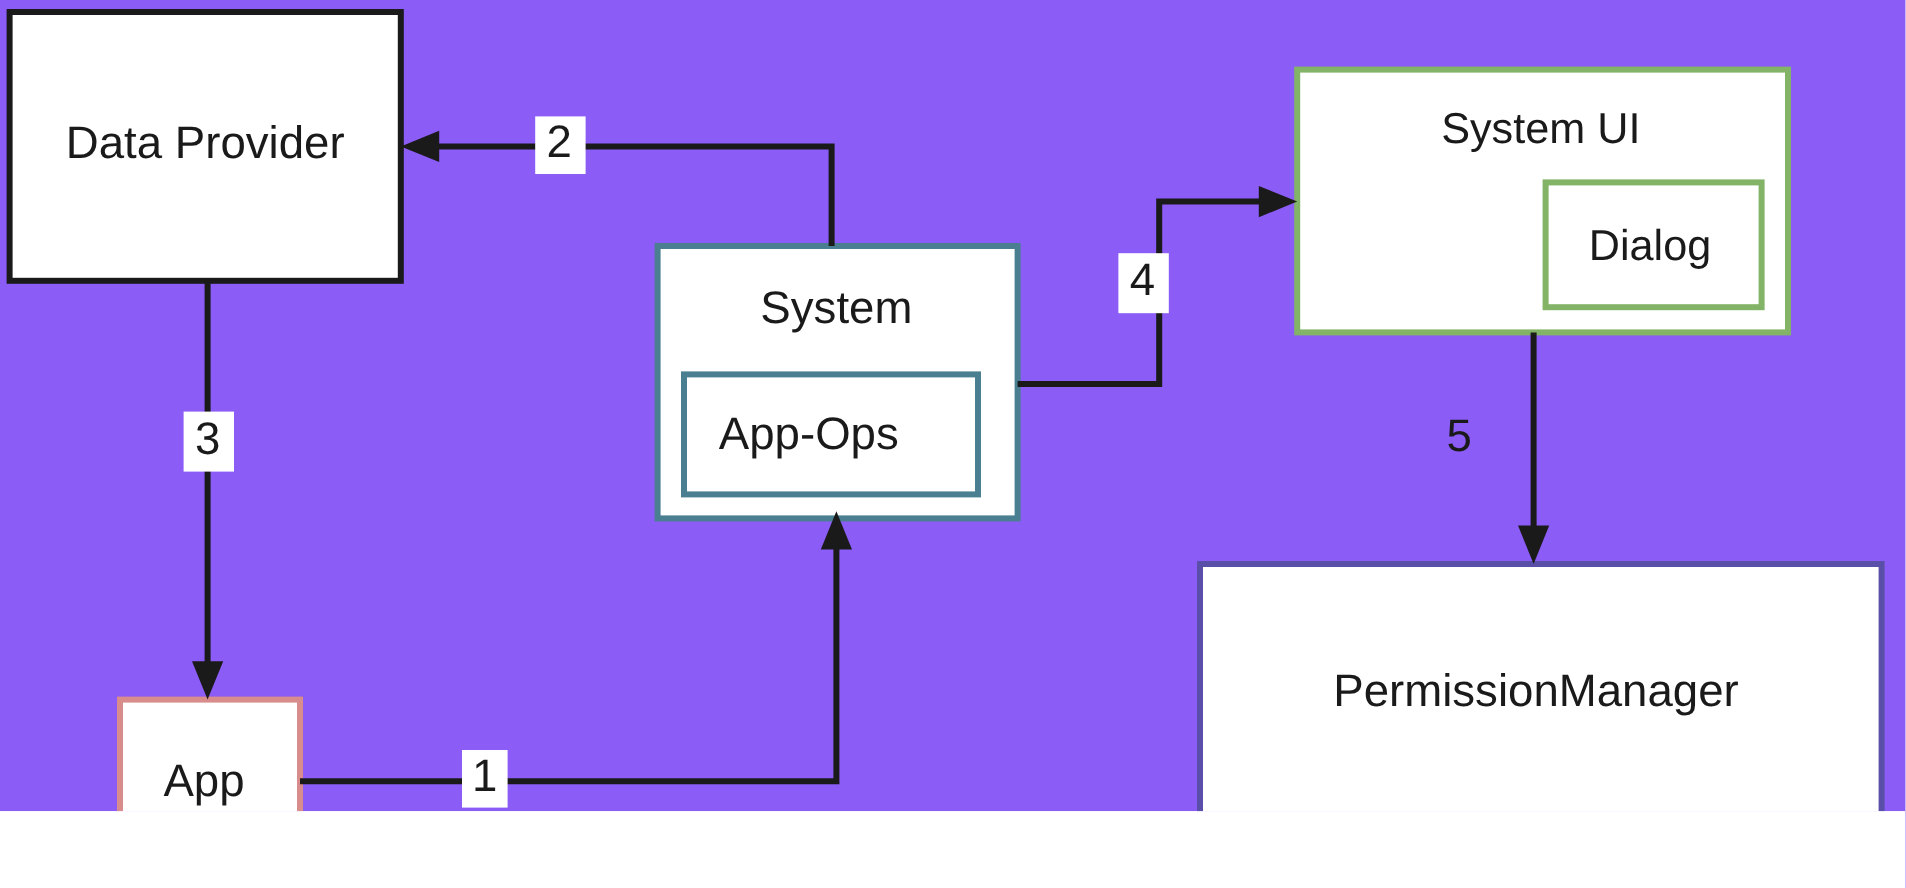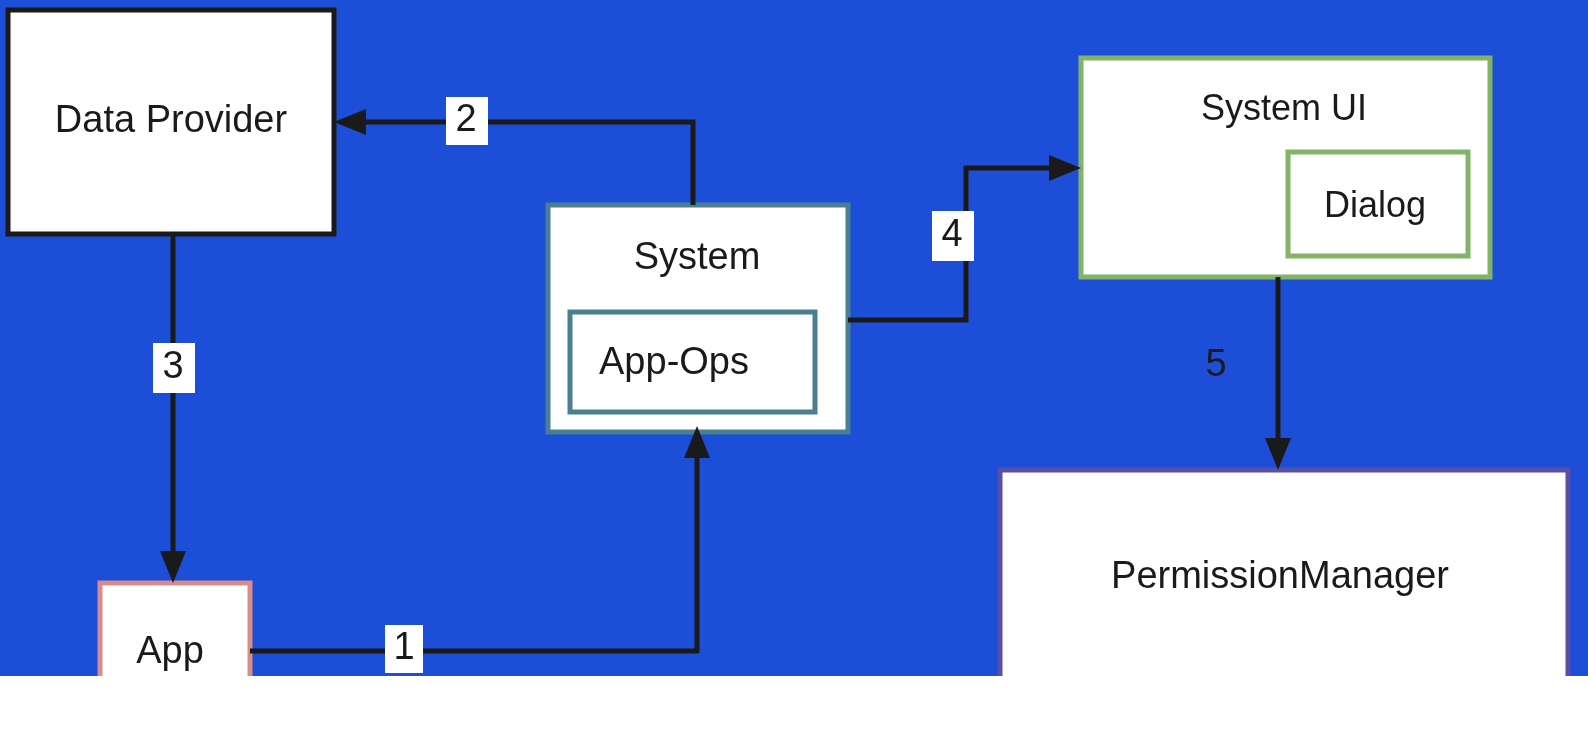--- a/index.html
+++ b/index.html
@@ -9,21 +9,21 @@
     background: #ffffff;
   }
   body {
     font-family: "Liberation Sans", sans-serif;
     -webkit-font-smoothing: antialiased;
   }
   #canvas {
     position: relative;
     width: 1588px;
     height: 676px;
-    background: #1d4ed8;
+    background: #8b5cf6;
     overflow: hidden;
   }
   #diagram-svg {
     position: absolute;
     left: 0;
     top: 0;
     width: 1588px;
     height: 740px;
   }
   .node-label {

